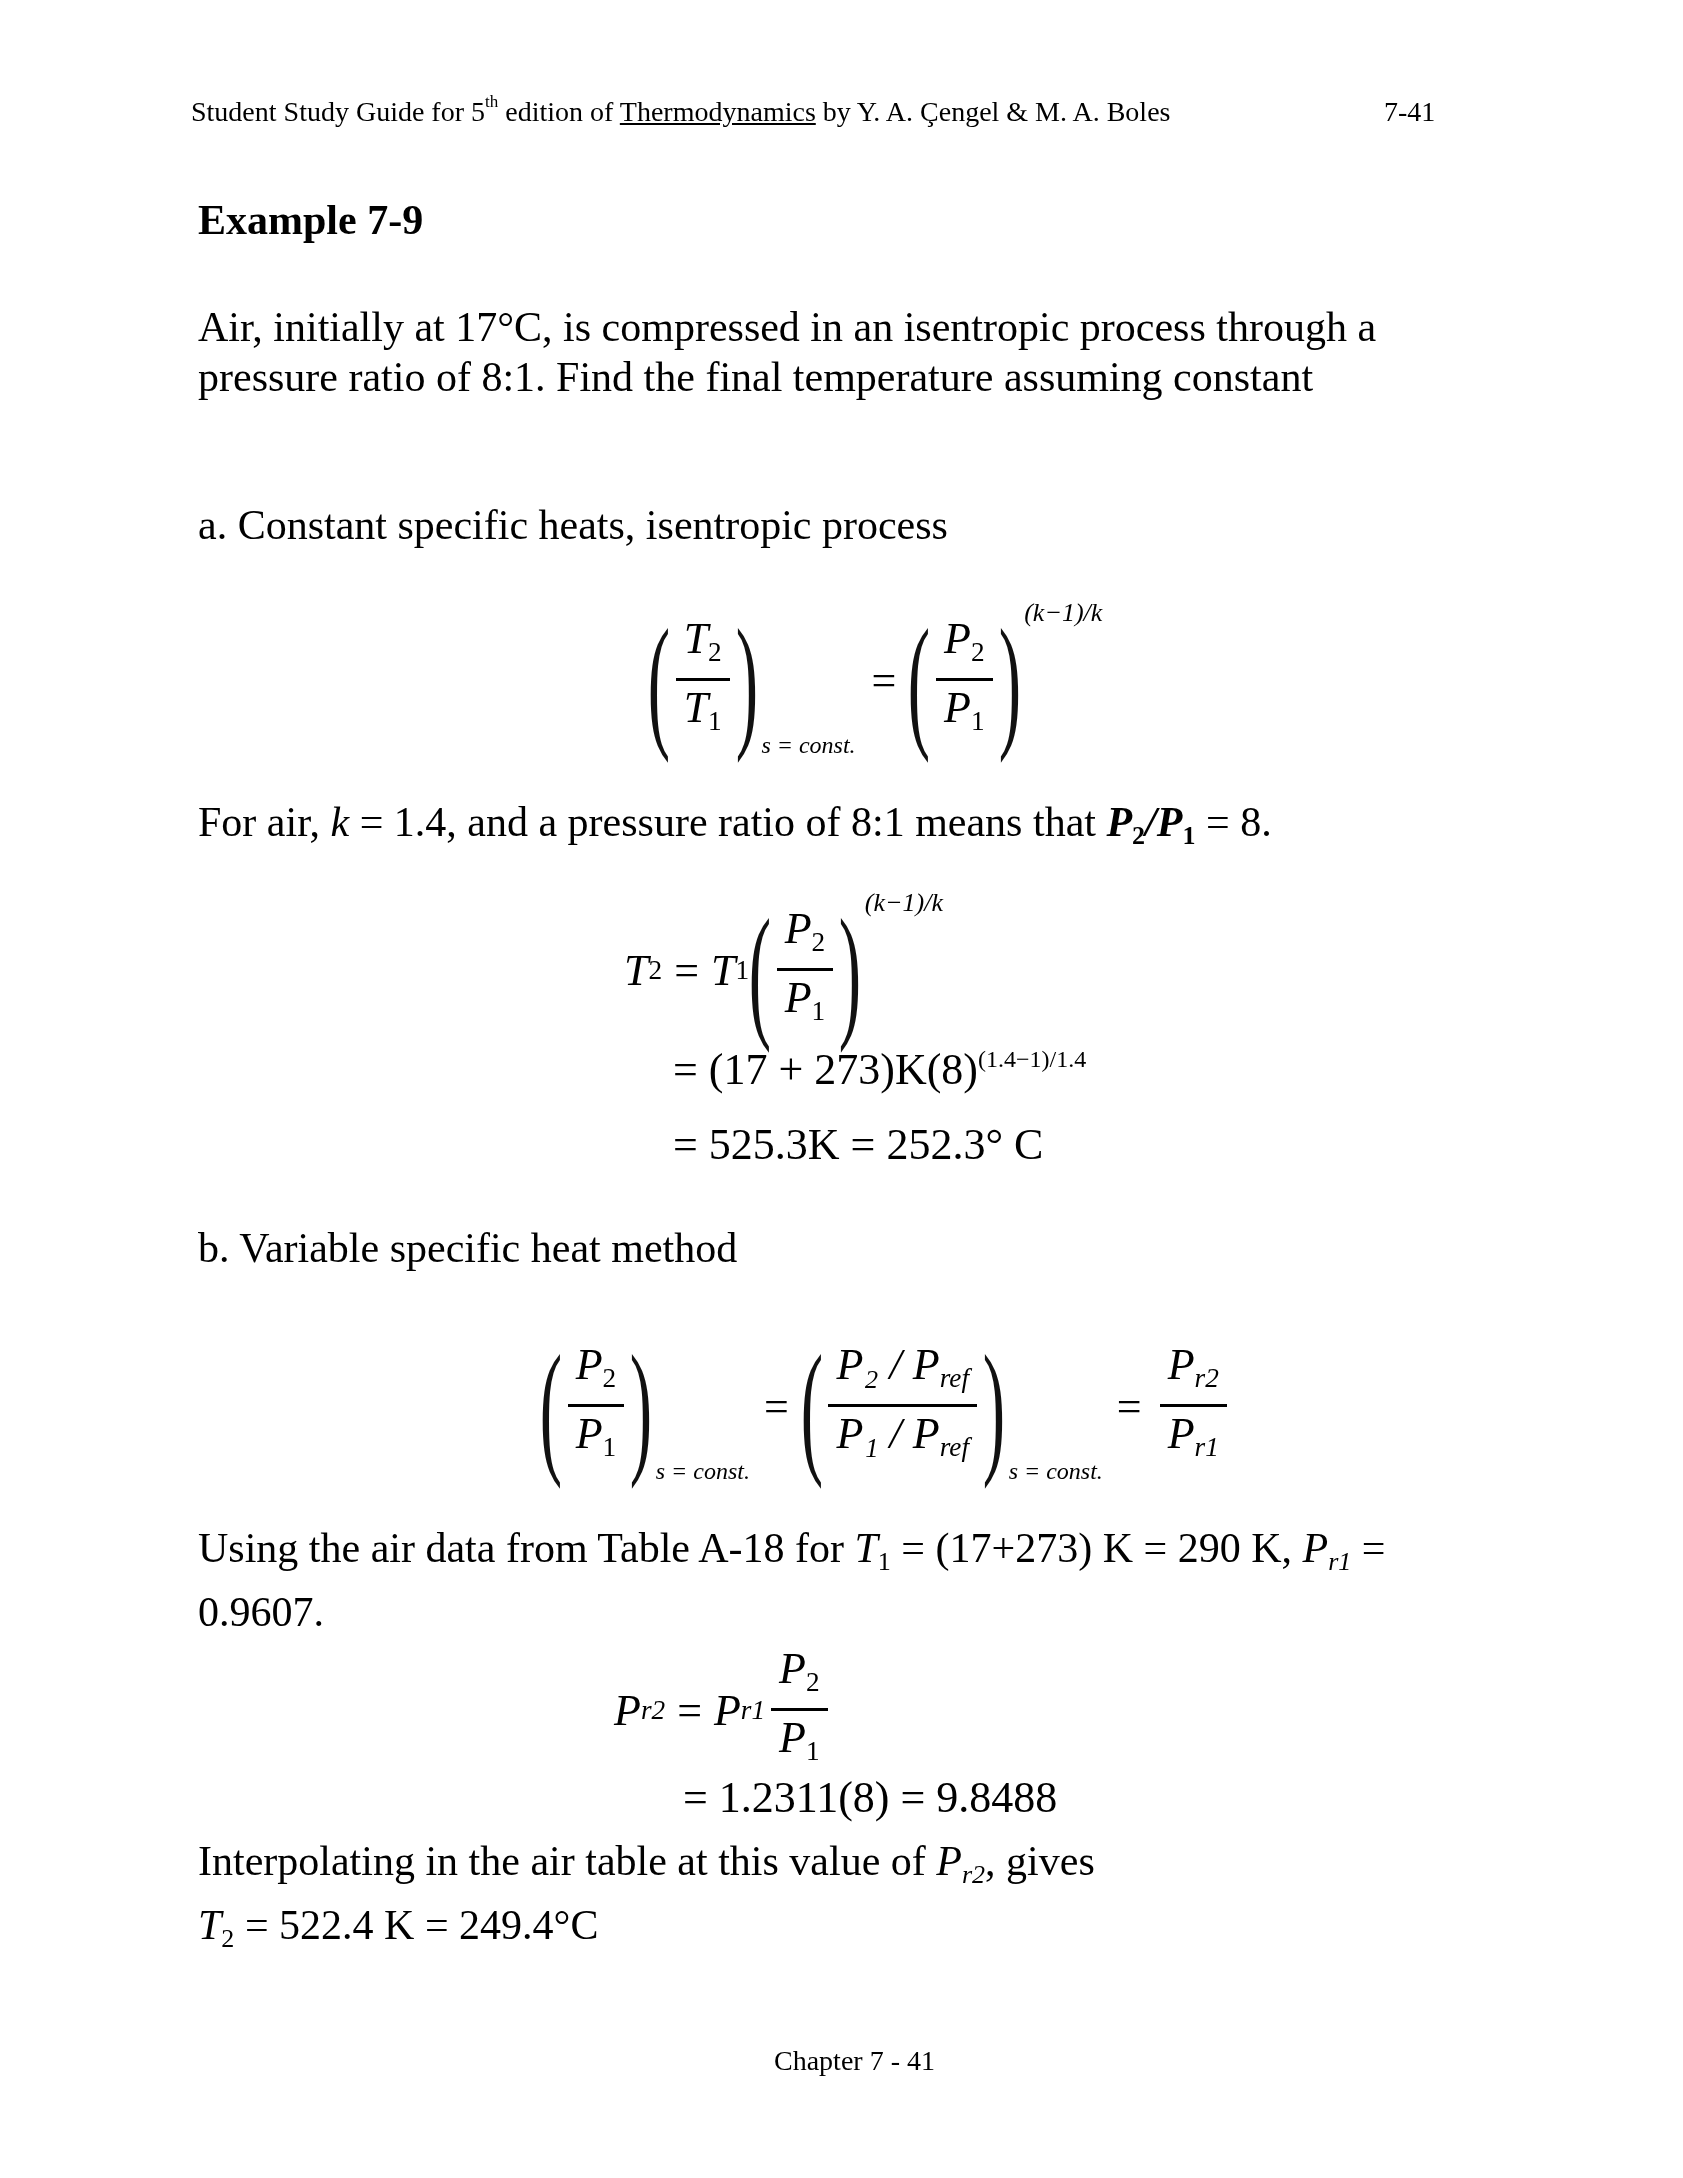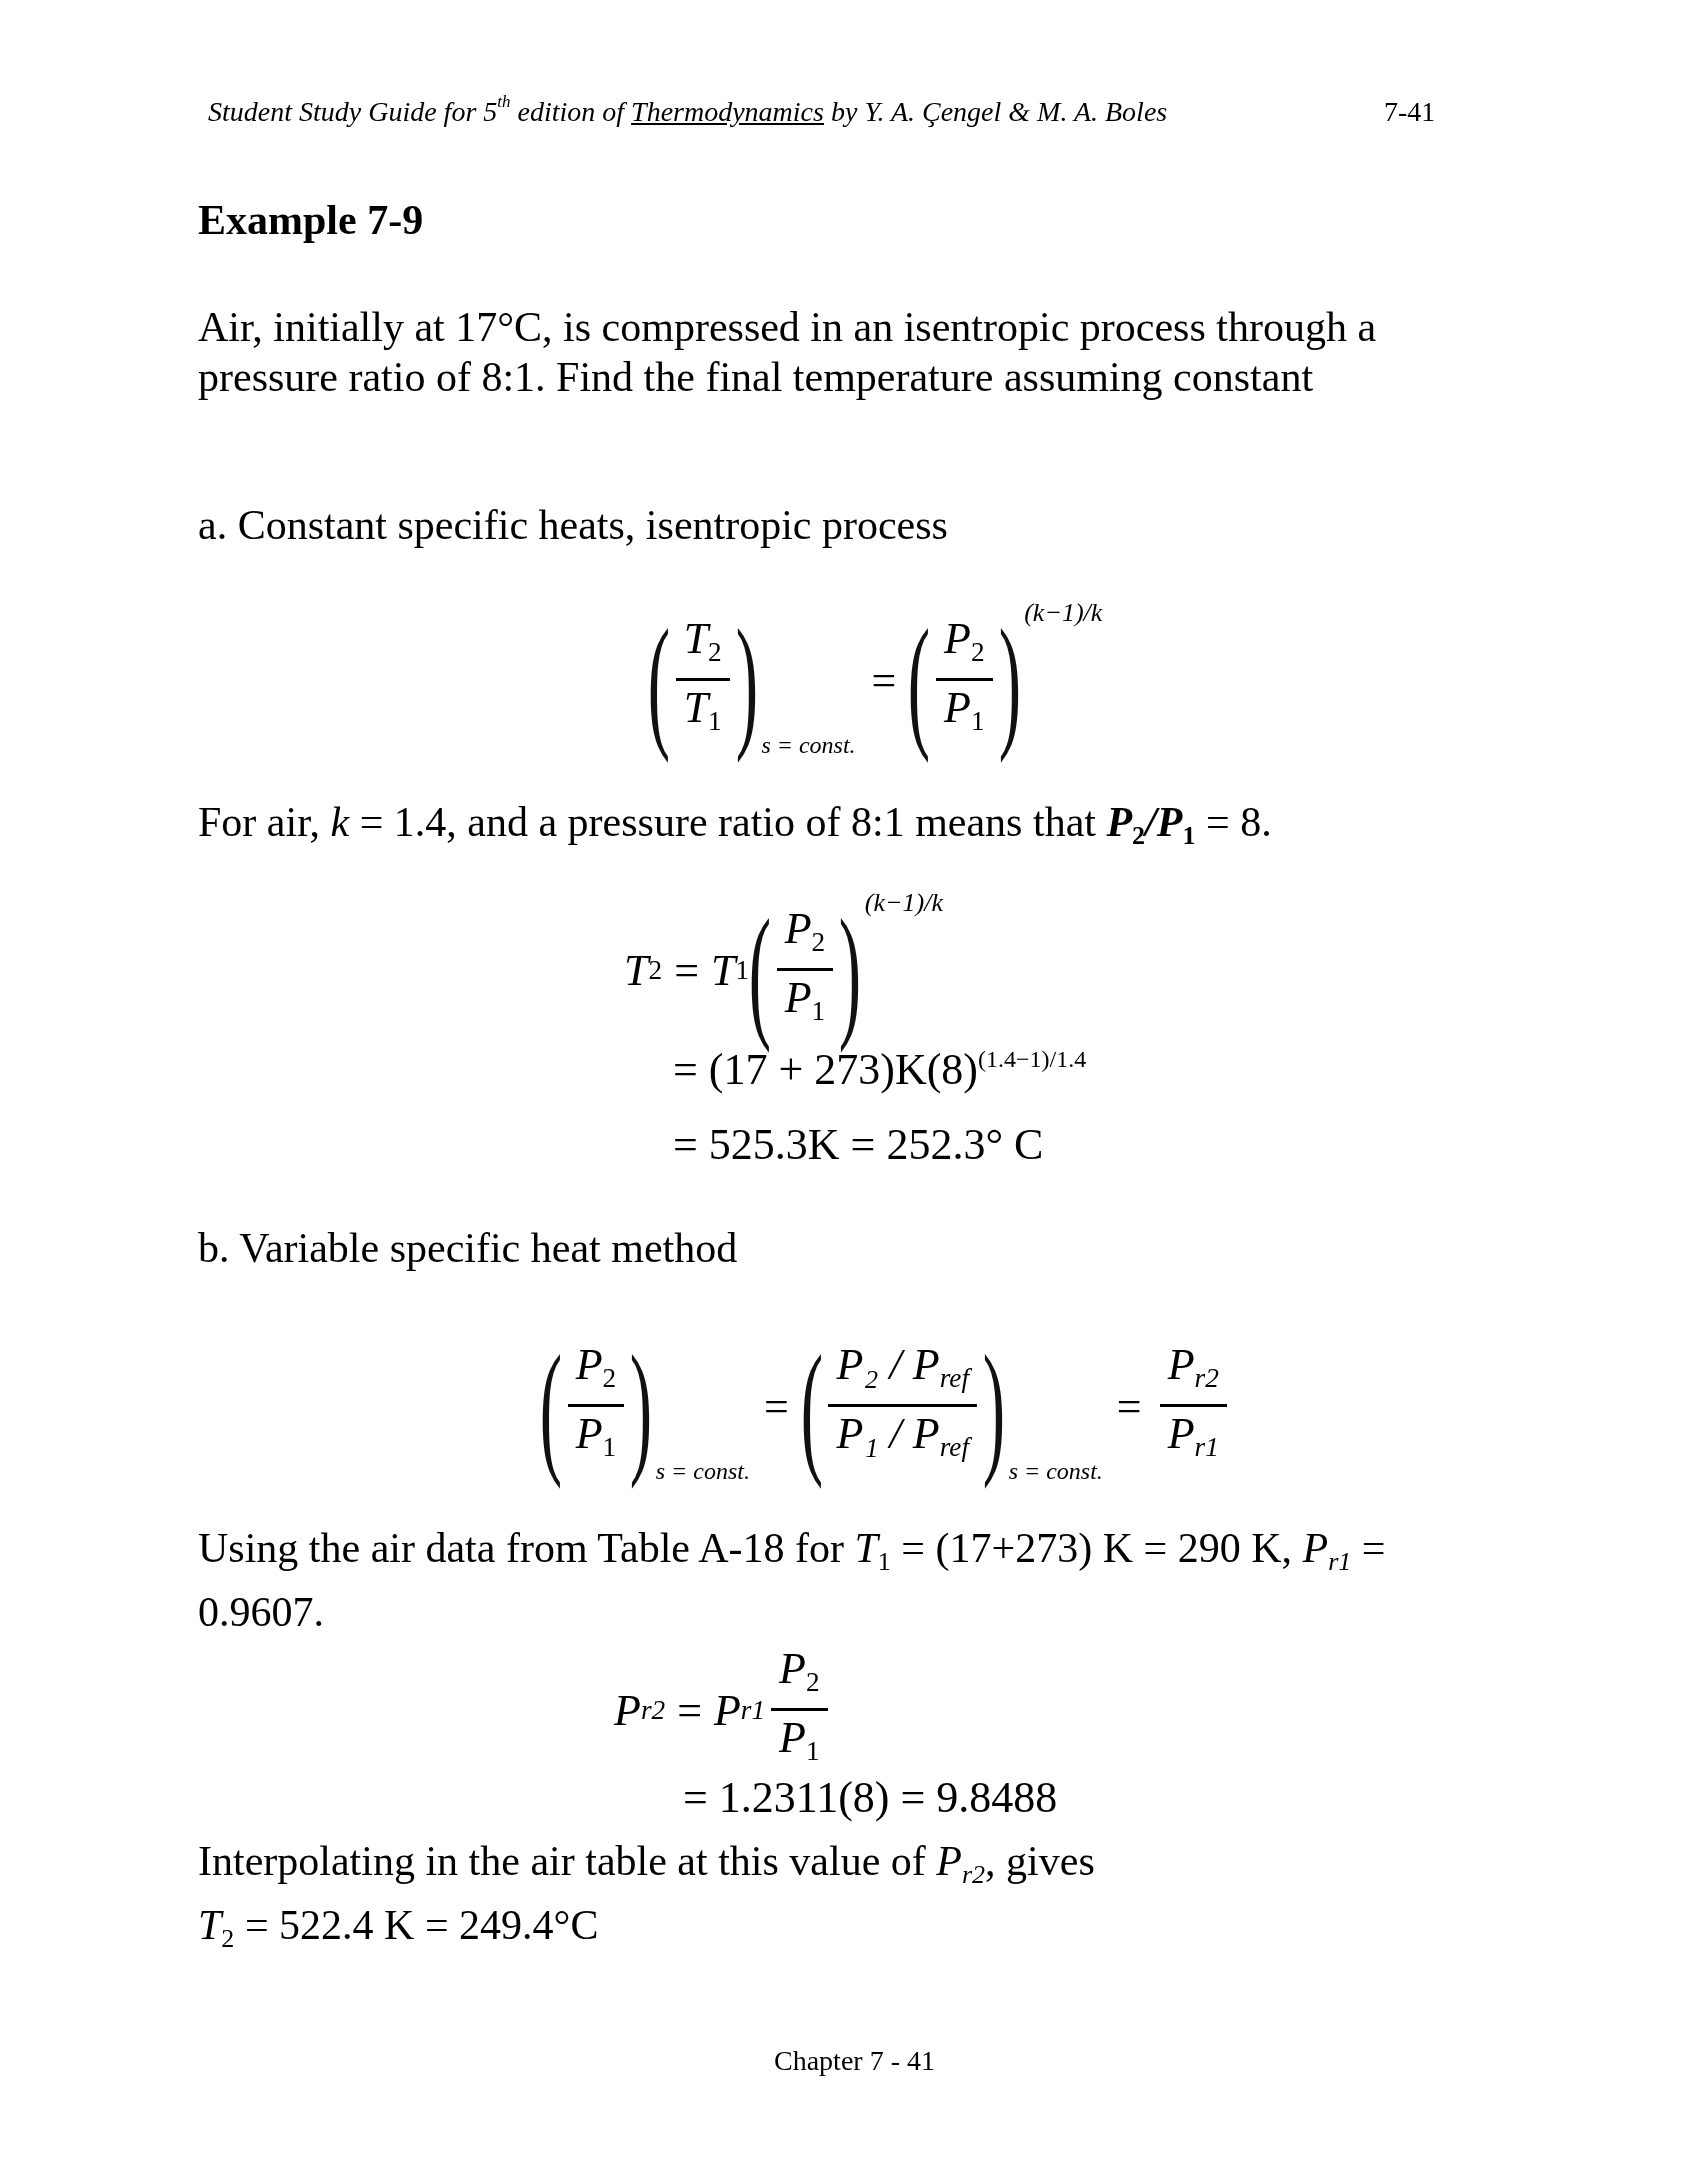--- a/index.html
+++ b/index.html
@@ -24,21 +24,21 @@
   .frac .bar { height:3px; background:#000; align-self:stretch; }
   .frac .den { padding:0 8px; line-height:53px; }
   .sc { font-size:24px; font-style:italic; align-self:flex-end; margin-bottom:-4px; margin-left:4px; }
   .exp { font-size:26px; align-self:flex-start; margin-top:-8px; margin-left:4px; }
   .eq { margin:0 12px; }
   .footer { font-size:28px; top:2045px; left:774px; }
 </style>
 </head>
 <body>
 
-<div class="abs hdr" style="left:208px;font-style:italic;">
+<div class="abs hdr" style="left:191px;">
   <span>Student Study Guide for 5</span><sup class="small">th</sup><span> edition of </span><span class="u">Thermodynamics</span><span> by Y. A. Çengel &amp; M. A. Boles</span>
 </div>
 <div class="abs hdr" style="left:1384px;">7-41</div>
 
 <div class="abs title">Example 7-9</div>
 
 <div class="abs para" style="top:302px;">
   <div>Air, initially at 17°C, is compressed in an isentropic process through a</div>
   <div>pressure ratio of 8:1.  Find the final temperature assuming constant</div>
 </div>

